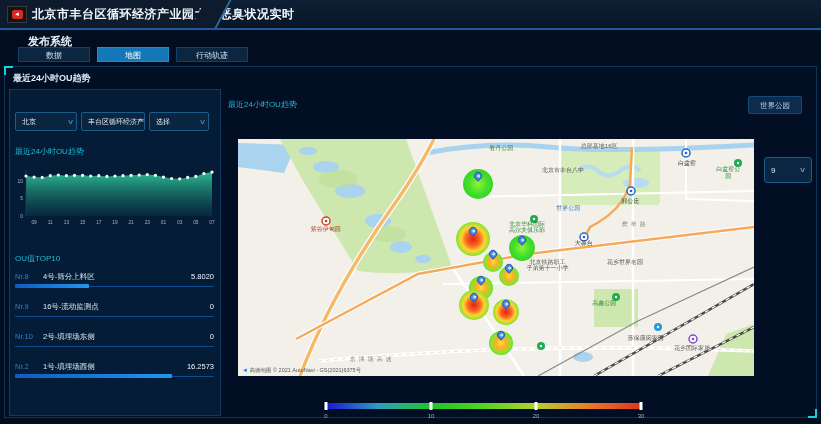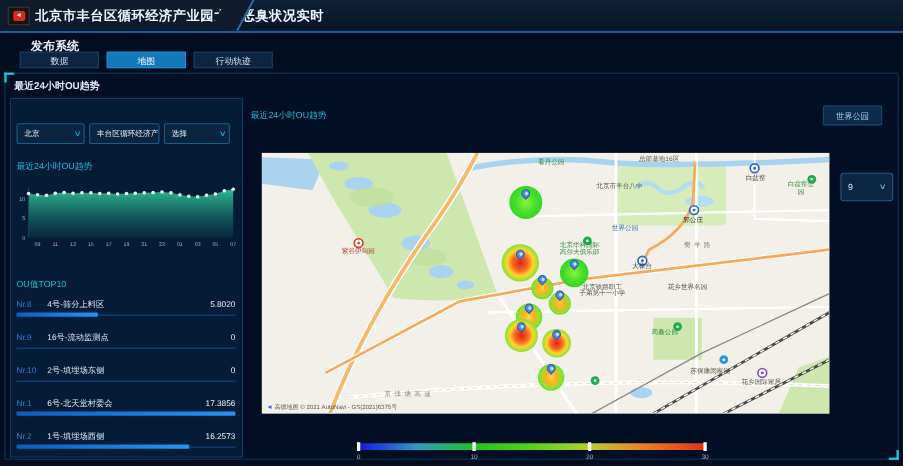--- a/index.html
+++ b/index.html
@@ -192,27 +192,20 @@
             <span class="rval">0</span>
             <span class="track"></span>
           </div>
           <div class="trow">
             <span class="rank">Nr.10</span>
             <span class="rname">2号-填埋场东侧</span>
             <span class="rval">0</span>
             <span class="track"></span>
           </div>
           <div class="trow">
-            <span class="rank">Nr.1</span>
-            <span class="rname">6号-北天堂村委会</span>
-            <span class="rval">17.3856</span>
-            <span class="track"></span>
-            <span class="fill" style="width: calc(100% - 11px);"></span>
-          </div>
-          <div class="trow">
             <span class="rank">Nr.2</span>
             <span class="rname">1号-填埋场西侧</span>
             <span class="rval">16.2573</span>
             <span class="track"></span>
             <span class="fill" style="width: calc(79% - 8.69px);"></span>
           </div>
         </div>
     </div>
 
     <div class="map-label">最近24小时OU趋势</div>

